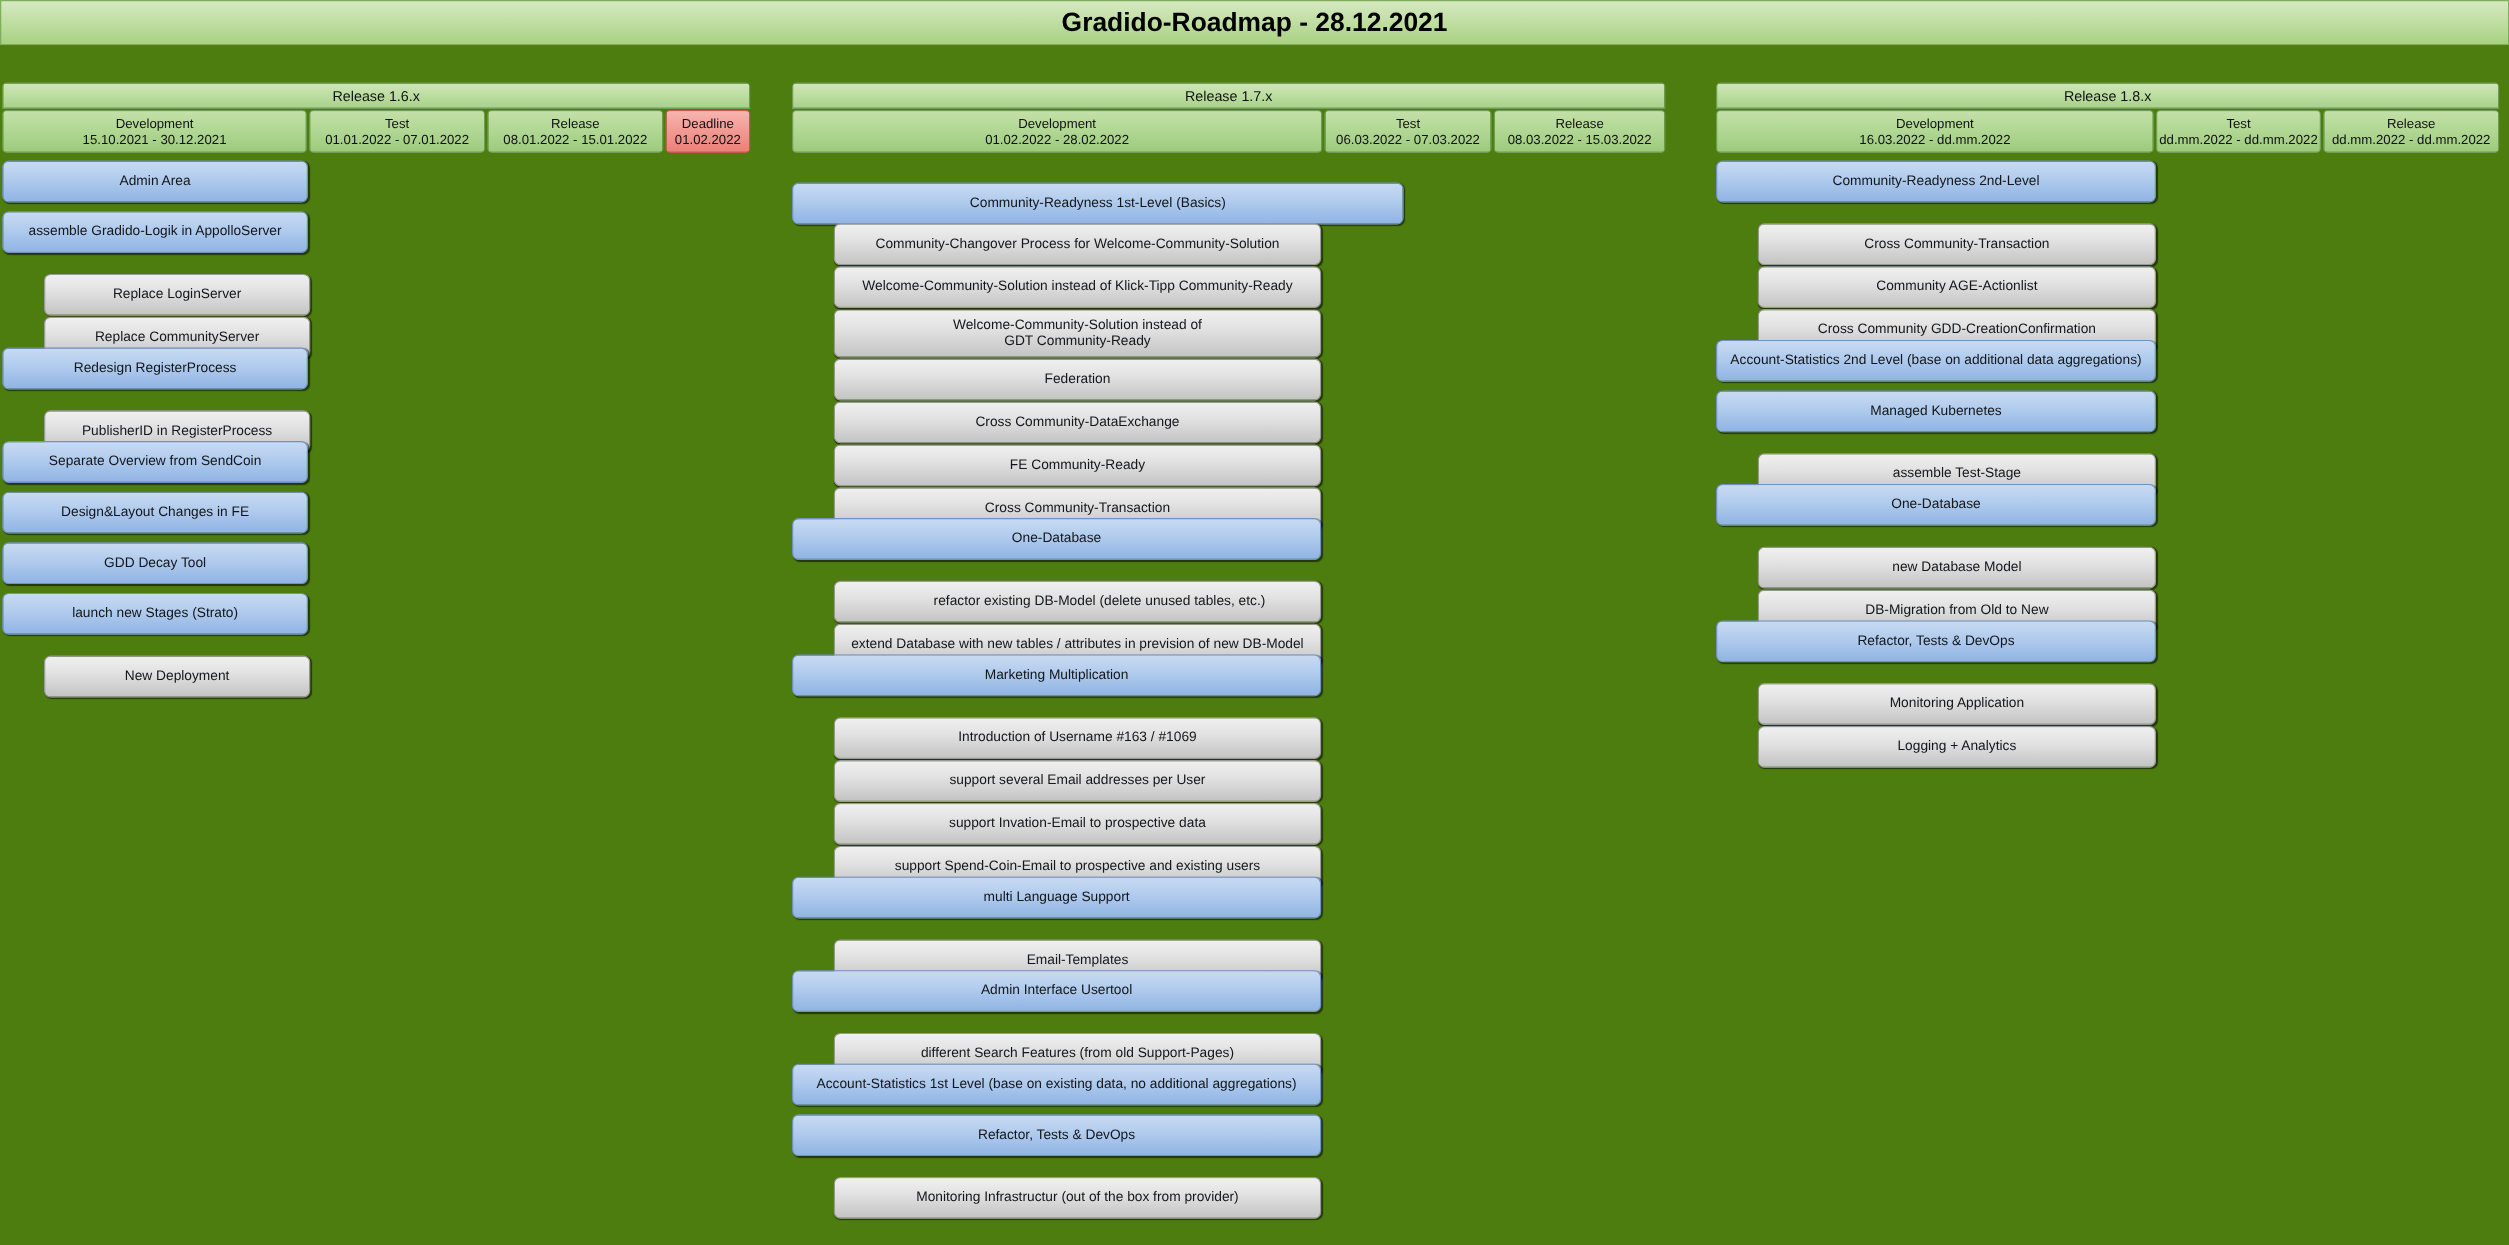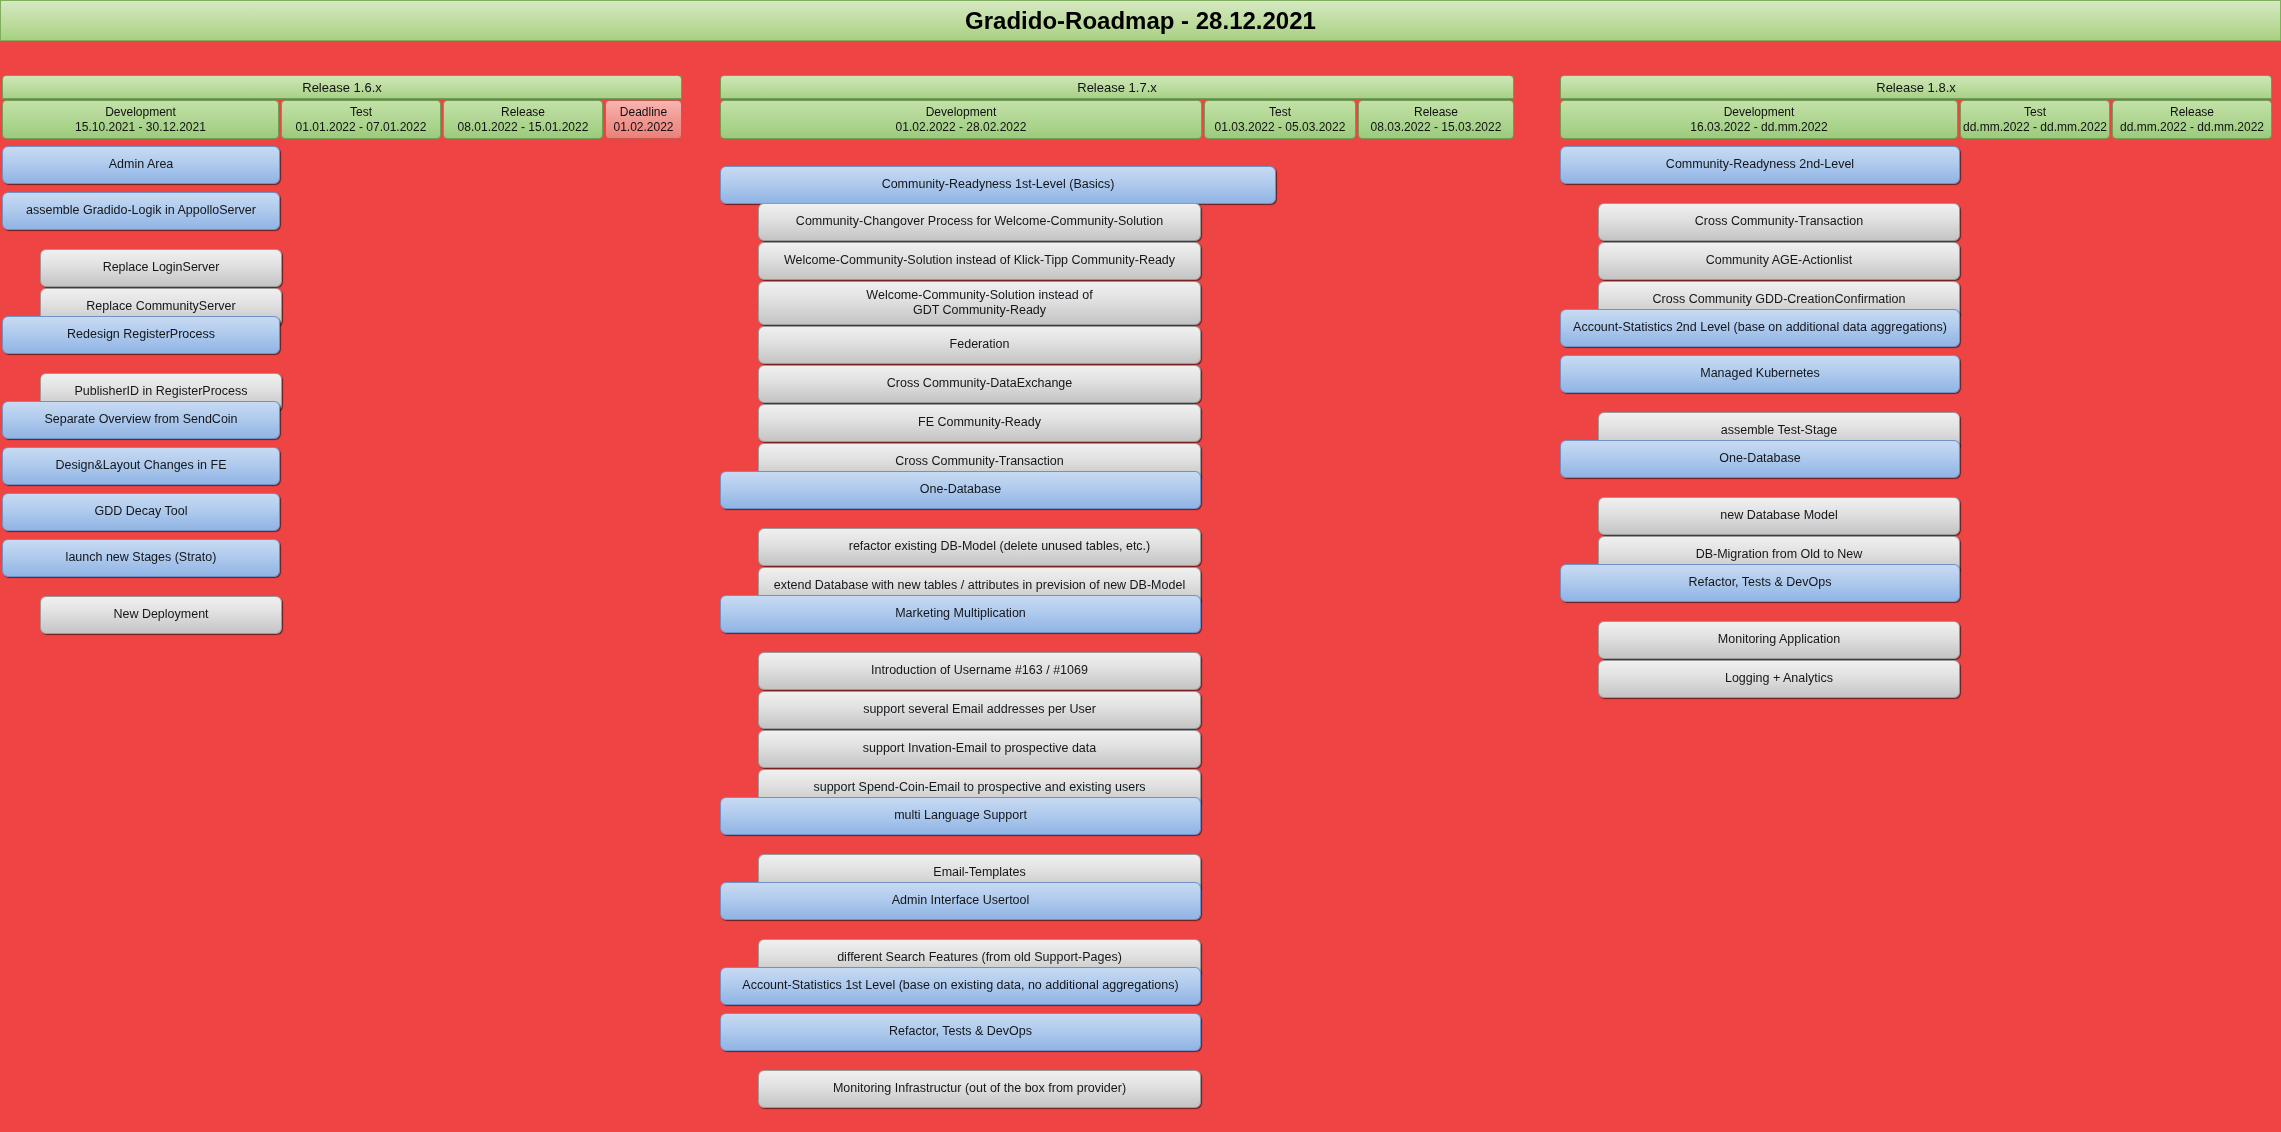--- a/index.html
+++ b/index.html
@@ -8,21 +8,21 @@
     background: #000000;
     font-family: "Liberation Sans", sans-serif;
     width: 2281px;
     height: 1132px;
     overflow: hidden;
   }
   #root {
     position: relative;
     width: 2281px;
     height: 1132px;
-    background: #ef4444;
+    background: #4d7c0f;
   }
 
   
   .title-bar {
     position: absolute;
     left: 0px;
     top: 0px;
     width: 2281px;
     height: 41px;
     background: linear-gradient(to bottom, #d6e8c2 0%, #c2dfa5 45%, #a8d182 100%);
@@ -171,21 +171,21 @@
         <div class="release-title" style="width: 794px;">
           <span>Release 1.7.x</span>
         </div>
         <div class="phase-row">
           <div class="phase" style="width: 482px;">
             <div>Development</div>
             <div>01.02.2022 - 28.02.2022</div>
           </div>
           <div class="phase" style="width: 152px;">
             <div>Test</div>
-            <div>01.03.2022 - 05.03.2022</div>
+            <div>06.03.2022 - 07.03.2022</div>
           </div>
           <div class="phase" style="width: 156px;">
             <div>Release</div>
             <div>08.03.2022 - 15.03.2022</div>
           </div>
         </div>
         <div class="tasks" style="height: 944px;">
           <div class="task epic" style="position: absolute; top: 0px; left: 0px; width: 556px; height: 38px; margin-top: 20px;">
             <span>Community-Readyness 1st-Level (Basics)</span>
           </div>

